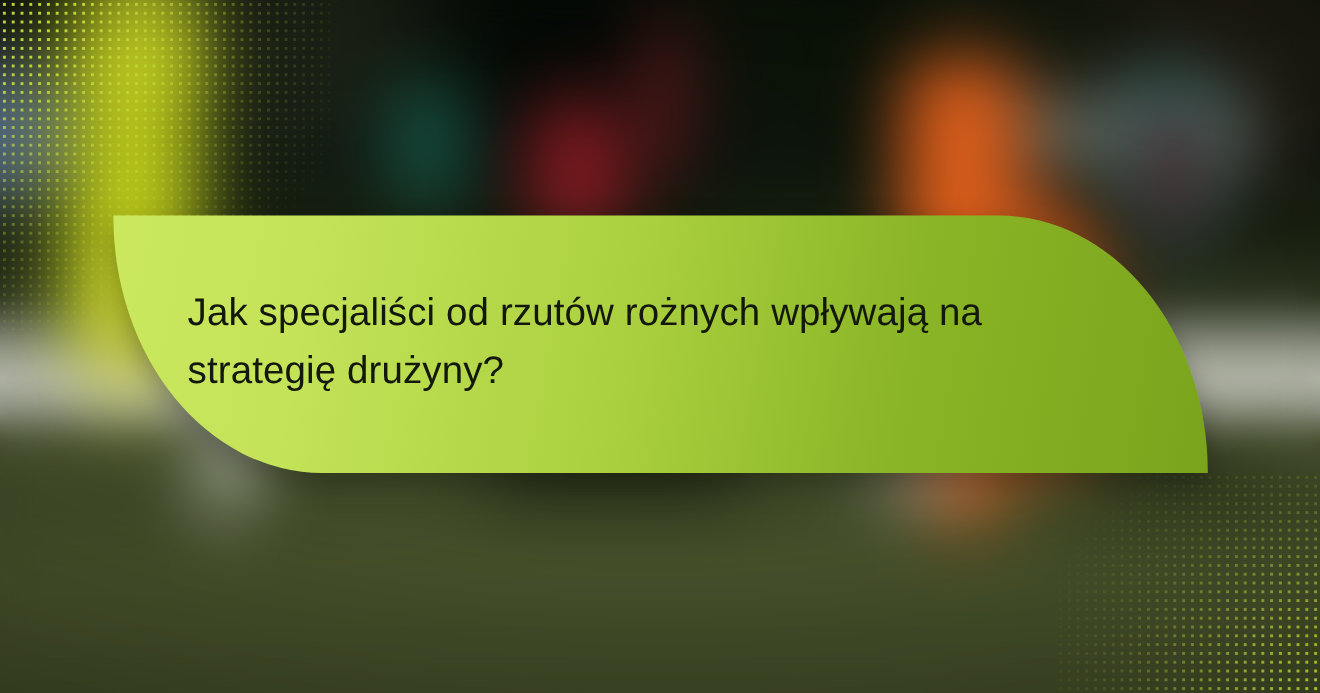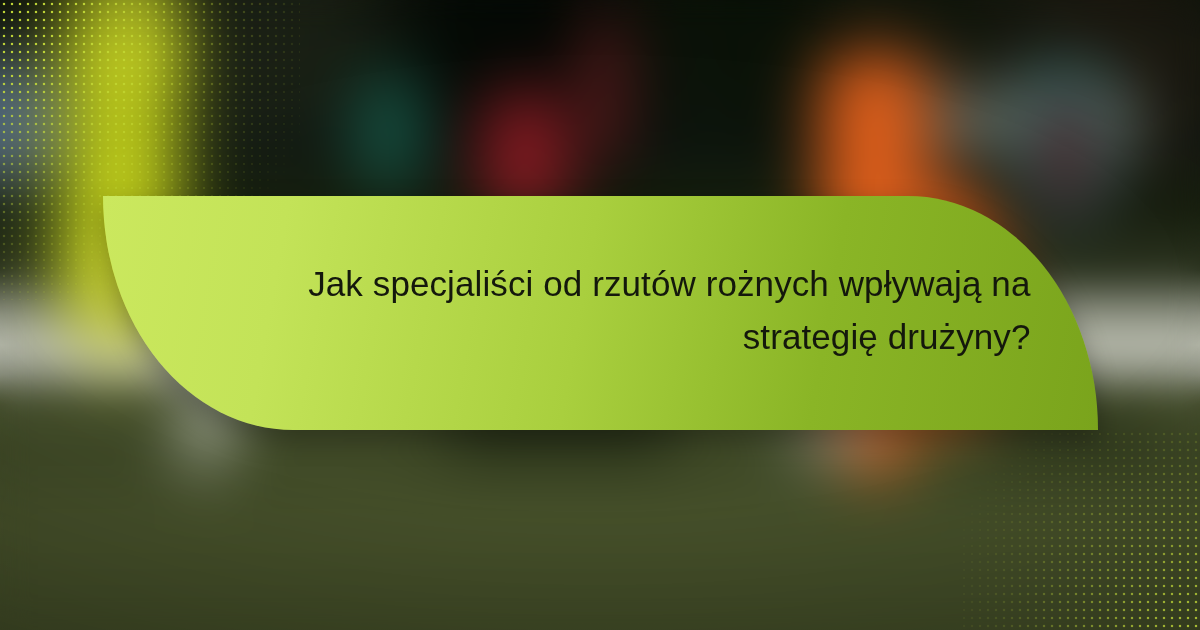--- a/index.html
+++ b/index.html
@@ -133,21 +133,21 @@
     border-top-right-radius: 190px 234px;
     box-shadow: 0 10px 26px rgba(0,0,0,0.30);
     display: flex;
     align-items: center;
     justify-content: center;
   }
   .banner-text {
     position: relative;
     width: 860px;
     margin: 0 auto;
-    text-align: right;
+    text-align: left;
     color: #14180c;
     font-size: 35px;
     line-height: 1.52;
     font-weight: 400;
     letter-spacing: .1px;
     padding-bottom: 6px;
     font-family: "Liberation Sans", "DejaVu Sans", sans-serif;
   }
 </style>
 </head>

